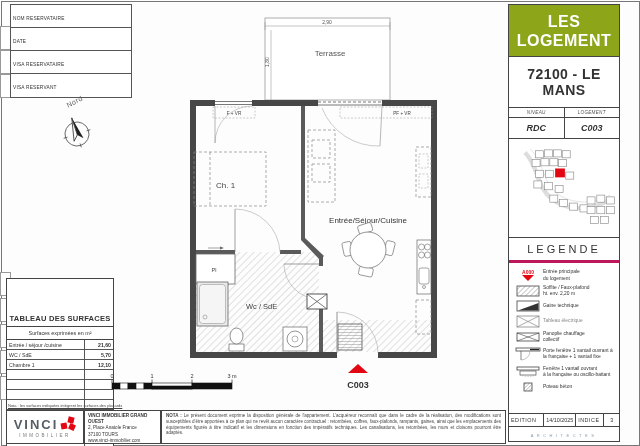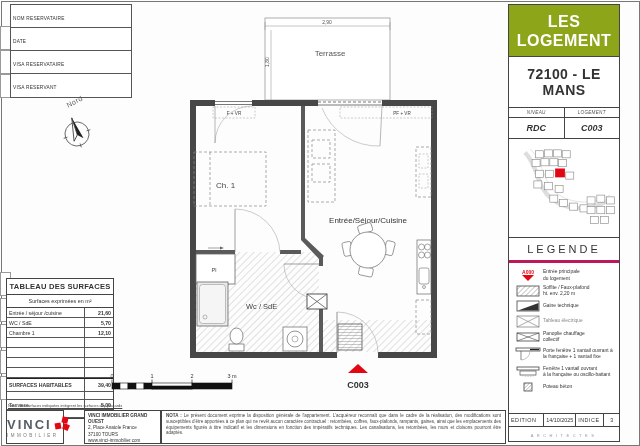--- a/index.html
+++ b/index.html
@@ -13,21 +13,21 @@
   .resform .row{height:23px;border-bottom:1px solid #555;padding:1px 2px;box-sizing:border-box;}
   .resform .row:last-child{border-bottom:none;}
   .resform .lbl{font-size:4.8px;color:#333;letter-spacing:.2px;}
 
   
   .north{position:absolute;left:52px;top:98px;width:56px;height:58px;}
   .north .word{position:absolute;left:14px;top:0;font-size:7px;color:#555;transform:rotate(-28deg);letter-spacing:.5px;}
 
   
   .surfaces{position:absolute;left:6px;top:278px;width:106px;border:1px solid #444;background:#fff;font-size:5.2px;}
-  .surfaces .title{font-size:7.6px;font-weight:bold;text-align:center;padding:3px 0;border-bottom:1px solid #444;letter-spacing:.2px;}
+  .surfaces .title{font-size:7.6px;font-weight:bold;text-align:center;padding:3px 0;border-bottom:1px solid #444;letter-spacing:.2px;margin-top:32px;}
   .surfaces .subtitle{font-size:5.4px;text-align:center;padding:3px 0;border-bottom:1px solid #444;}
   .srow{display:flex;border-bottom:1px solid #555;height:9px;align-items:center;}
   .srow .c1{flex:1;padding-left:2px;border-right:1px solid #555;height:100%;display:flex;align-items:center;}
   .srow .c2{width:26px;text-align:right;padding-right:2px;font-weight:bold;}
   .srow.total{height:12px;font-weight:bold;border-top:1px solid #222;}
   .srow.gap{height:7px;background:#fff;}
   .tbl-note{position:absolute;left:8px;top:403px;width:150px;font-size:4px;color:#444;text-decoration:underline;white-space:nowrap;}
 
   
   .plan{position:absolute;left:150px;top:2px;width:320px;height:400px;}
@@ -56,21 +56,21 @@
   .ed-l{width:34px;letter-spacing:.5px;}
   .ed-d{flex:1;text-align:center;}
   .ed-i{width:26px;letter-spacing:.5px;}
   .ed-n{width:12px;text-align:center;}
   .archi{border-top:1px solid #444;text-align:center;padding:4px 0 3px;}
   .archi .name{font-size:18px;color:#aab3ba;letter-spacing:-.5px;line-height:1;}
   .archi .tag{font-size:4px;color:#8a9aa8;letter-spacing:3.5px;margin-top:2px;}
 
   
   .fbox{position:absolute;top:410px;height:34px;border:1px solid #444;background:#fff;box-sizing:border-box;}
-  .vincibox{left:6px;width:58px;display:flex;flex-direction:column;align-items:flex-start;justify-content:center;}
+  .vincibox{left:6px;width:78px;display:flex;flex-direction:column;align-items:center;justify-content:center;}
   .vinci-row{display:flex;align-items:center;gap:3px;}
   .vinci-word{font-size:13px;font-weight:bold;color:#555e66;letter-spacing:2px;}
   .vinci-sub{font-size:4.5px;color:#777;letter-spacing:2.5px;margin-top:1px;}
   .vmark{position:relative;width:15px;height:14px;}
   .vmark i{position:absolute;background:#E30613;width:6px;height:6px;display:block;}
   .vmark i.a{left:7px;top:0;transform:rotate(14deg);}
   .vmark i.b{left:0;top:6px;transform:rotate(-10deg);}
   .vmark i.c{left:8px;top:7px;transform:rotate(24deg);}
   .addrbox{left:84px;width:77px;padding:2px 3px;font-size:4.6px;line-height:1.35;color:#333;}
   .addrbox .co{font-weight:bold;}

